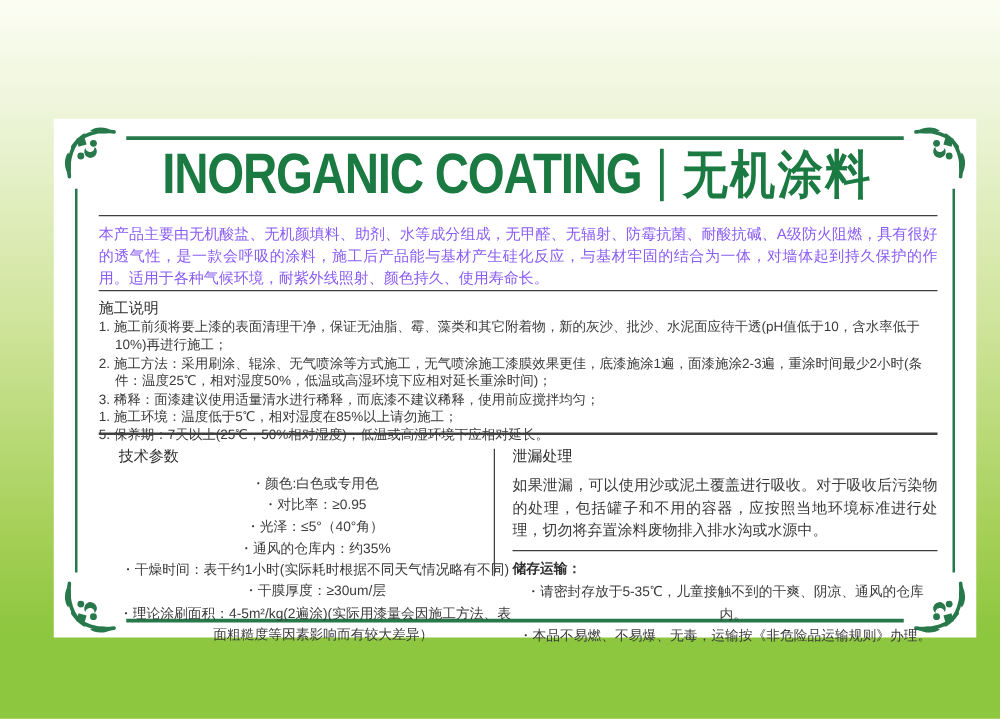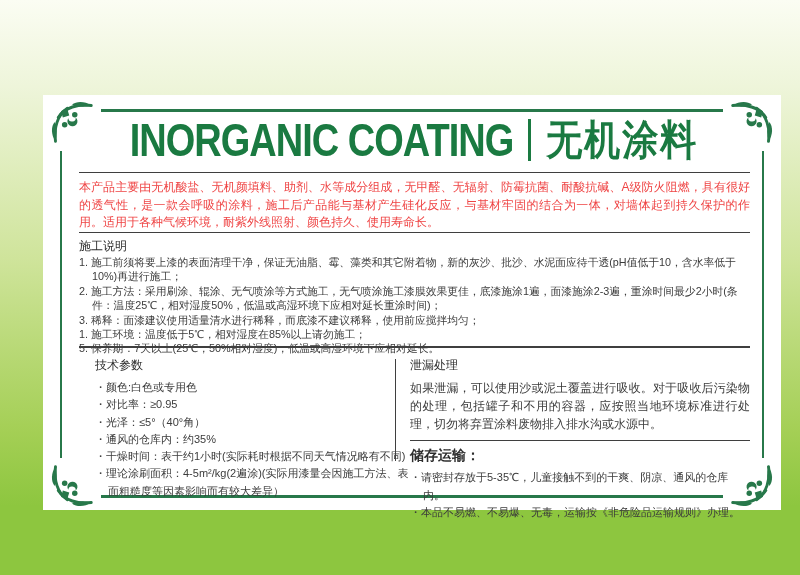--- a/index.html
+++ b/index.html
@@ -29,39 +29,39 @@
     display:inline-block; transform:scaleY(1.2); white-space:nowrap; }
   .title .bar { width:3px; height:42px; background:#1a7a41; margin:0 15px; }
   .title .zh { font-weight:bold; font-size:36px; letter-spacing:2px;
     display:inline-block; transform:scaleY(1.15); white-space:nowrap; }
 
   .rule { background:#3f3f3f; height:1px; }
   .rule-1 { position:absolute; left:36px; right:31px; top:77px; }
   .rule-2 { position:absolute; left:36px; right:31px; top:137px; }
   .rule-3 { position:absolute; left:36px; right:31px; top:251px; height:2px; }
 
-  .intro { position:absolute; left:36px; right:31px; top:84px; color:#ef4444;
+  .intro { position:absolute; left:36px; right:31px; top:84px; color:#8b5cf6;
     font-size:12px; line-height:17.5px; text-align:justify; }
 
   .sec-head { font-weight:normal; color:#2d2d2d; font-size:12px; }
   .constr-head { position:absolute; left:36px; top:143px; }
   .constr-list { position:absolute; left:36px; right:31px; top:160px; color:#3b3b3b;
     font-size:10.8px; line-height:14.4px; }
   .hang { padding-left:13px; text-indent:-13px; }
 
   .cols { position:absolute; left:36px; right:31px; top:262px; }
   .col-left  { position:absolute; left:16px; width:314px; top:0; }
   .col-right { position:absolute; left:331px; right:0; top:0; }
   .col-div { position:absolute; left:316px; top:2px; height:102px; width:1px; background:#3f3f3f; }
 
-  .tech-list { margin-top:5px; color:#3b3b3b; font-size:11px; line-height:17.3px; }
+  .tech-list { margin-top:5px; color:#3b3b3b; font-size:11px; line-height:17.3px;text-align:center; }
   .leak-body { margin-top:5px; color:#3b3b3b; font-size:12px; line-height:18px; text-align:justify; }
   .leak-rule { margin:7px 0 6px 0; }
-  .storage-head { font-weight:bold; color:#2d2d2d; font-size:14px; }
-  .storage-list { margin-top:4px; color:#3b3b3b; font-size:11px; line-height:17.5px; }
+  .storage-head { font-weight:bold; color:#2d2d2d; font-size:11px; }
+  .storage-list { margin-top:4px; color:#3b3b3b; font-size:11px; line-height:17.5px;text-align:center; }
 </style>
 </head>
 <body>
 
 <div class="card">
 
   <div class="fl fl-top"></div>
   <div class="fl fl-bottom"></div>
   <div class="fl fl-left"></div>
   <div class="fl fl-right"></div>
@@ -156,20 +156,21 @@
 
   <div class="cols">
     <div class="col-left">
       <div class="sec-head">技术参数</div>
       <div class="tech-list">
         <div class="hang">・颜色:白色或专用色</div>
         <div class="hang">・对比率：≥0.95</div>
         <div class="hang">・光泽：≤5°（40°角）</div>
         <div class="hang">・通风的仓库内：约35%</div>
         <div class="hang">・干燥时间：表干约1小时(实际耗时根据不同天气情况略有不同)</div>
+        <div class="hang">・干膜厚度：≥30um/层</div>
         <div class="hang">・理论涂刷面积：4-5m²/kg(2遍涂)(实际用漆量会因施工方法、表面粗糙度等因素影响而有较大差异）</div>
       </div>
     </div>
 
     <div class="col-div"></div>
 
     <div class="col-right">
       <div class="sec-head">泄漏处理</div>
       <div class="leak-body">如果泄漏，可以使用沙或泥土覆盖进行吸收。对于吸收后污染物的处理，包括罐子和不用的容器，应按照当地环境标准进行处理，切勿将弃置涂料废物排入排水沟或水源中。</div>
       <div class="rule leak-rule"></div>

